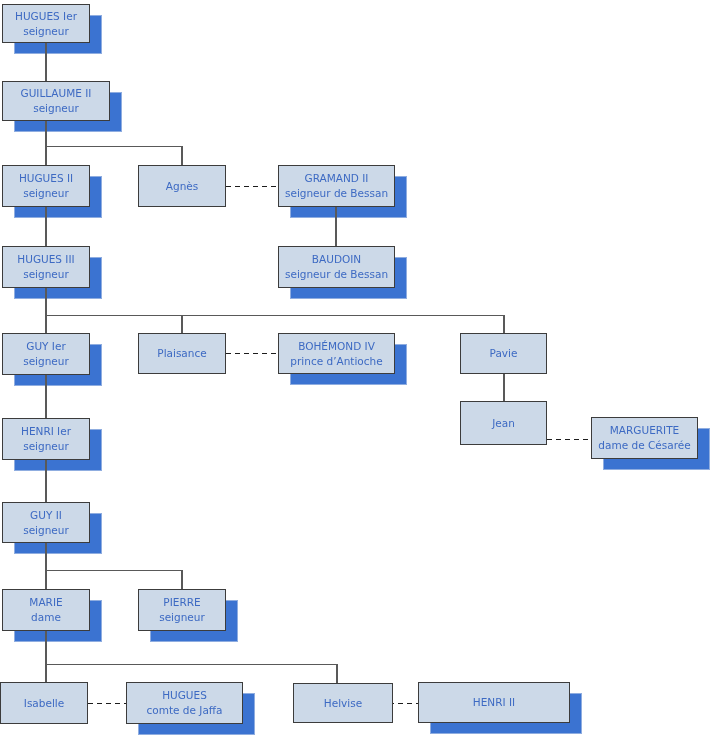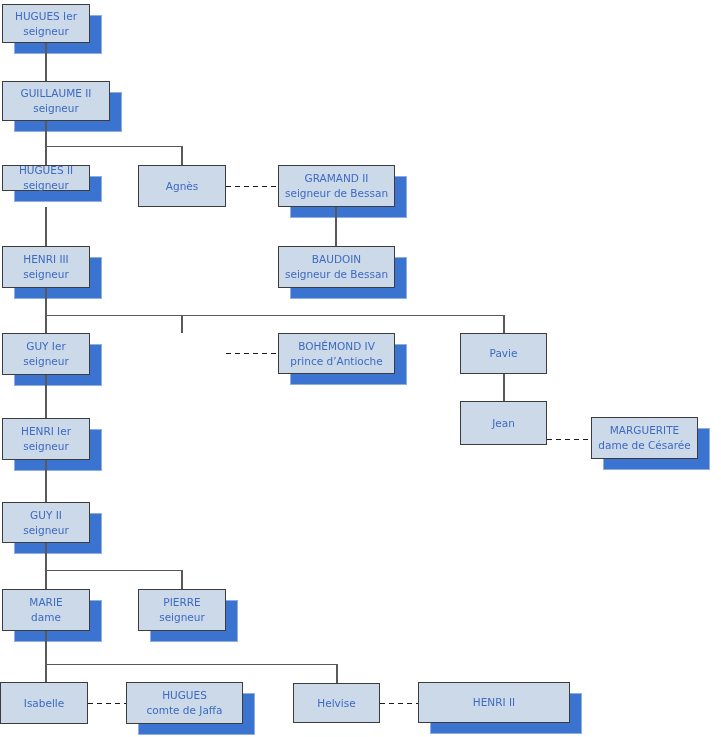--- a/index.html
+++ b/index.html
@@ -67,50 +67,54 @@
   <div class="node shadowed" style="left:2px;top:4px;width:88px;height:39px">
     <div class="pname">HUGUES Ier</div>
     <div class="ptitle">seigneur</div>
   </div>
 
   <div class="node shadowed" style="left:2px;top:81px;width:108px;height:40px">
     <div class="pname">GUILLAUME II</div>
     <div class="ptitle">seigneur</div>
   </div>
 
-  <div class="node shadowed" style="left:2px;top:165px;width:88px;height:26px">
+  <div class="node shadowed" style="left:2px;top:165px;width:88px;height:42px">
     <div class="pname">HUGUES II</div>
     <div class="ptitle">seigneur</div>
   </div>
 
   <div class="node" style="left:138px;top:165px;width:88px;height:42px">
     <div class="pname">Agnès</div>
     <div class="ptitle"></div>
   </div>
 
   <div class="node shadowed" style="left:278px;top:165px;width:117px;height:42px">
     <div class="pname">GRAMAND II</div>
     <div class="ptitle">seigneur de Bessan</div>
   </div>
 
   <div class="node shadowed" style="left:2px;top:246px;width:88px;height:42px">
-    <div class="pname">HENRI III</div>
+    <div class="pname">HUGUES III</div>
     <div class="ptitle">seigneur</div>
   </div>
 
   <div class="node shadowed" style="left:278px;top:246px;width:117px;height:42px">
     <div class="pname">BAUDOIN</div>
     <div class="ptitle">seigneur de Bessan</div>
   </div>
 
   <div class="node shadowed" style="left:2px;top:333px;width:88px;height:42px">
     <div class="pname">GUY Ier</div>
     <div class="ptitle">seigneur</div>
   </div>
 
+  <div class="node" style="left:138px;top:333px;width:88px;height:41px">
+    <div class="pname">Plaisance</div>
+    <div class="ptitle"></div>
+  </div>
 
   <div class="node shadowed" style="left:278px;top:333px;width:117px;height:41px">
     <div class="pname">BOHÉMOND IV</div>
     <div class="ptitle">prince d’Antioche</div>
   </div>
 
   <div class="node" style="left:460px;top:333px;width:87px;height:41px">
     <div class="pname">Pavie</div>
     <div class="ptitle"></div>
   </div>
@@ -148,21 +152,21 @@
   <div class="node" style="left:0px;top:682px;width:88px;height:42px">
     <div class="pname">Isabelle</div>
     <div class="ptitle"></div>
   </div>
 
   <div class="node shadowed" style="left:126px;top:682px;width:117px;height:42px">
     <div class="pname">HUGUES</div>
     <div class="ptitle">comte de Jaffa</div>
   </div>
 
-  <div class="node" style="left:293px;top:683px;width:87px;height:40px">
+  <div class="node" style="left:293px;top:683px;width:100px;height:40px">
     <div class="pname">Helvise</div>
     <div class="ptitle"></div>
   </div>
 
   <div class="node shadowed" style="left:418px;top:682px;width:152px;height:41px">
     <div class="pname">HENRI II</div>
   </div>
 
 </div>
 

